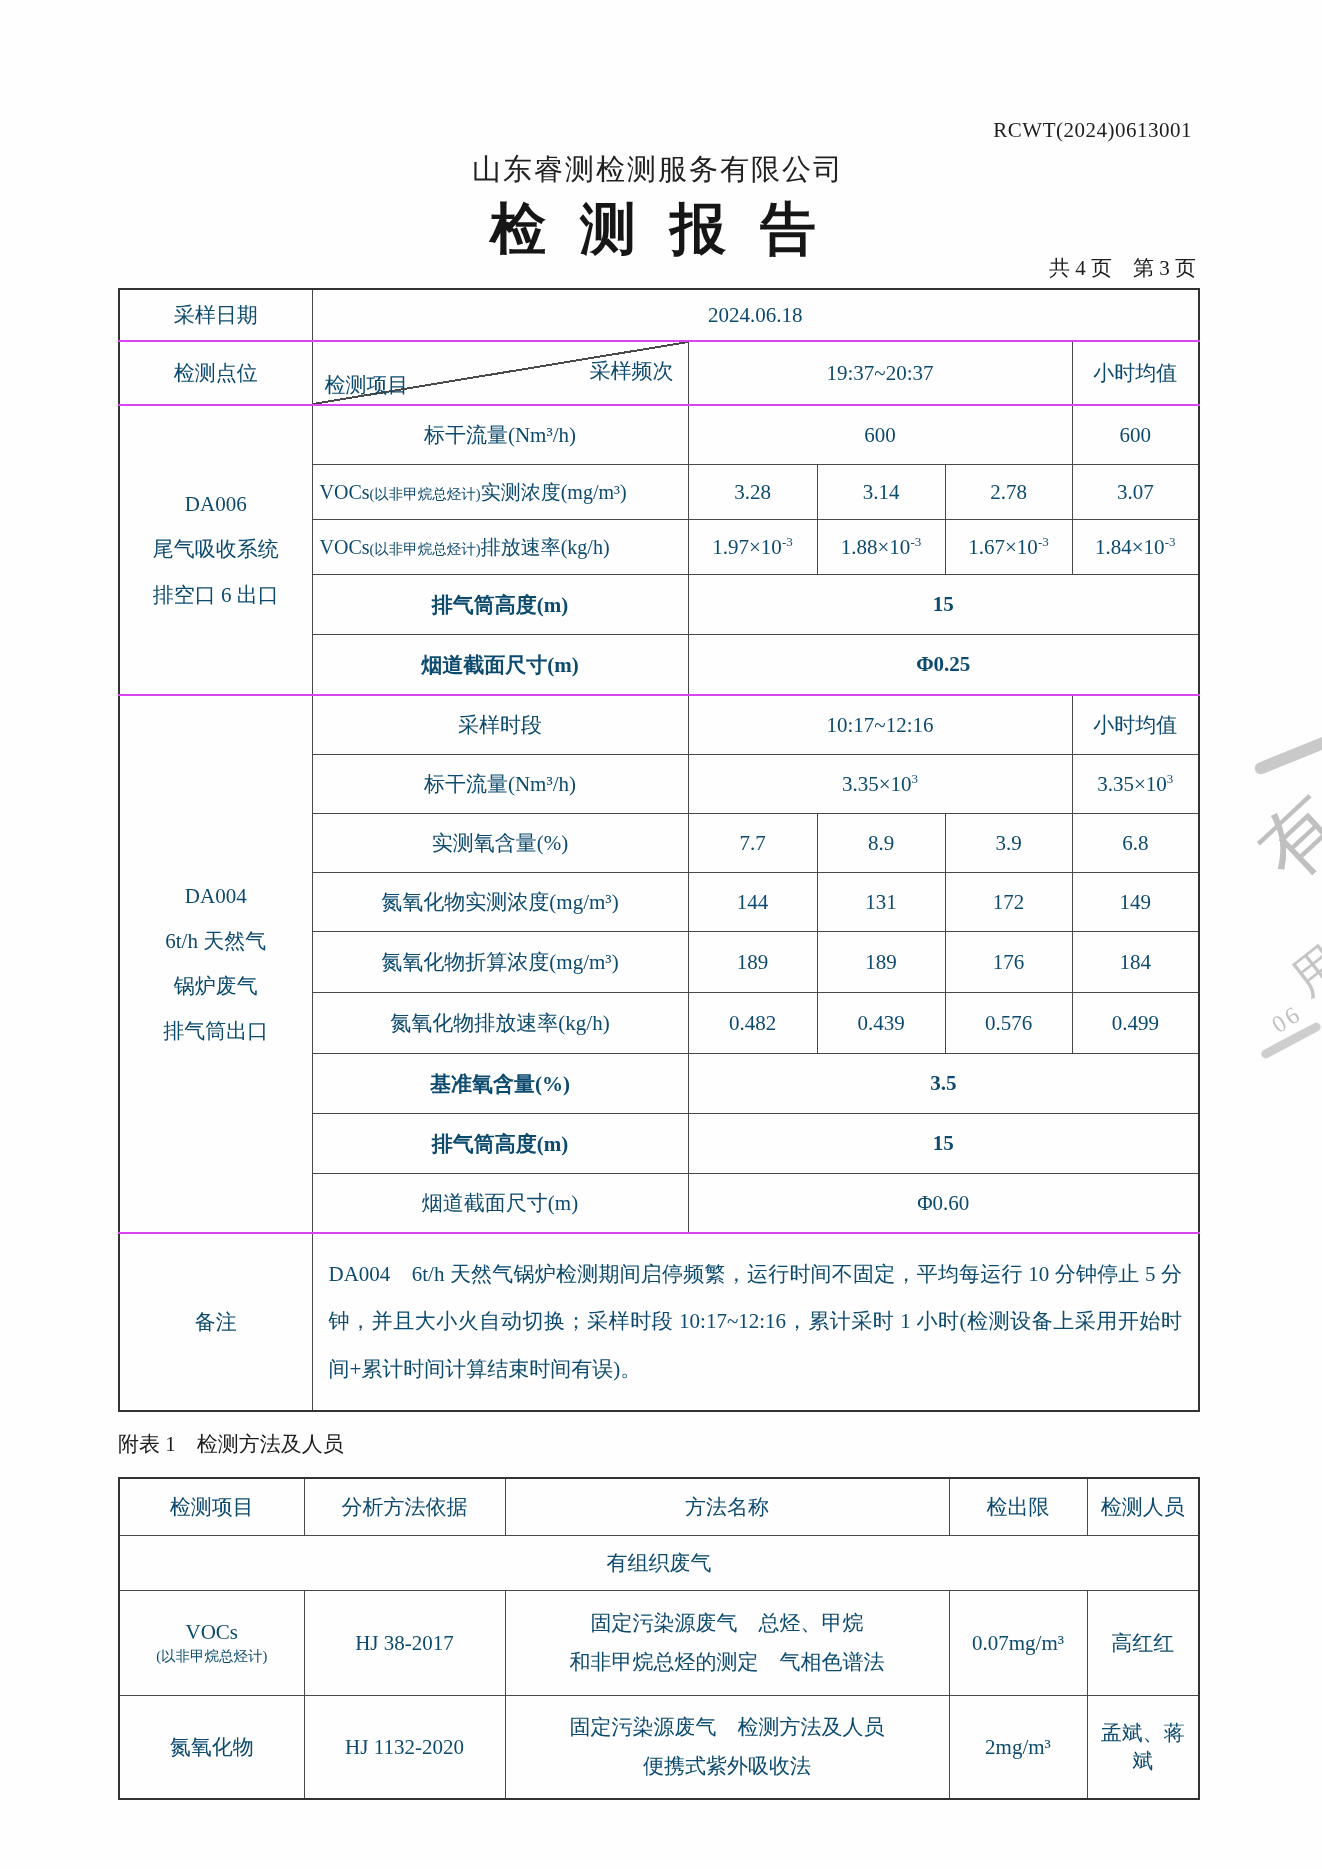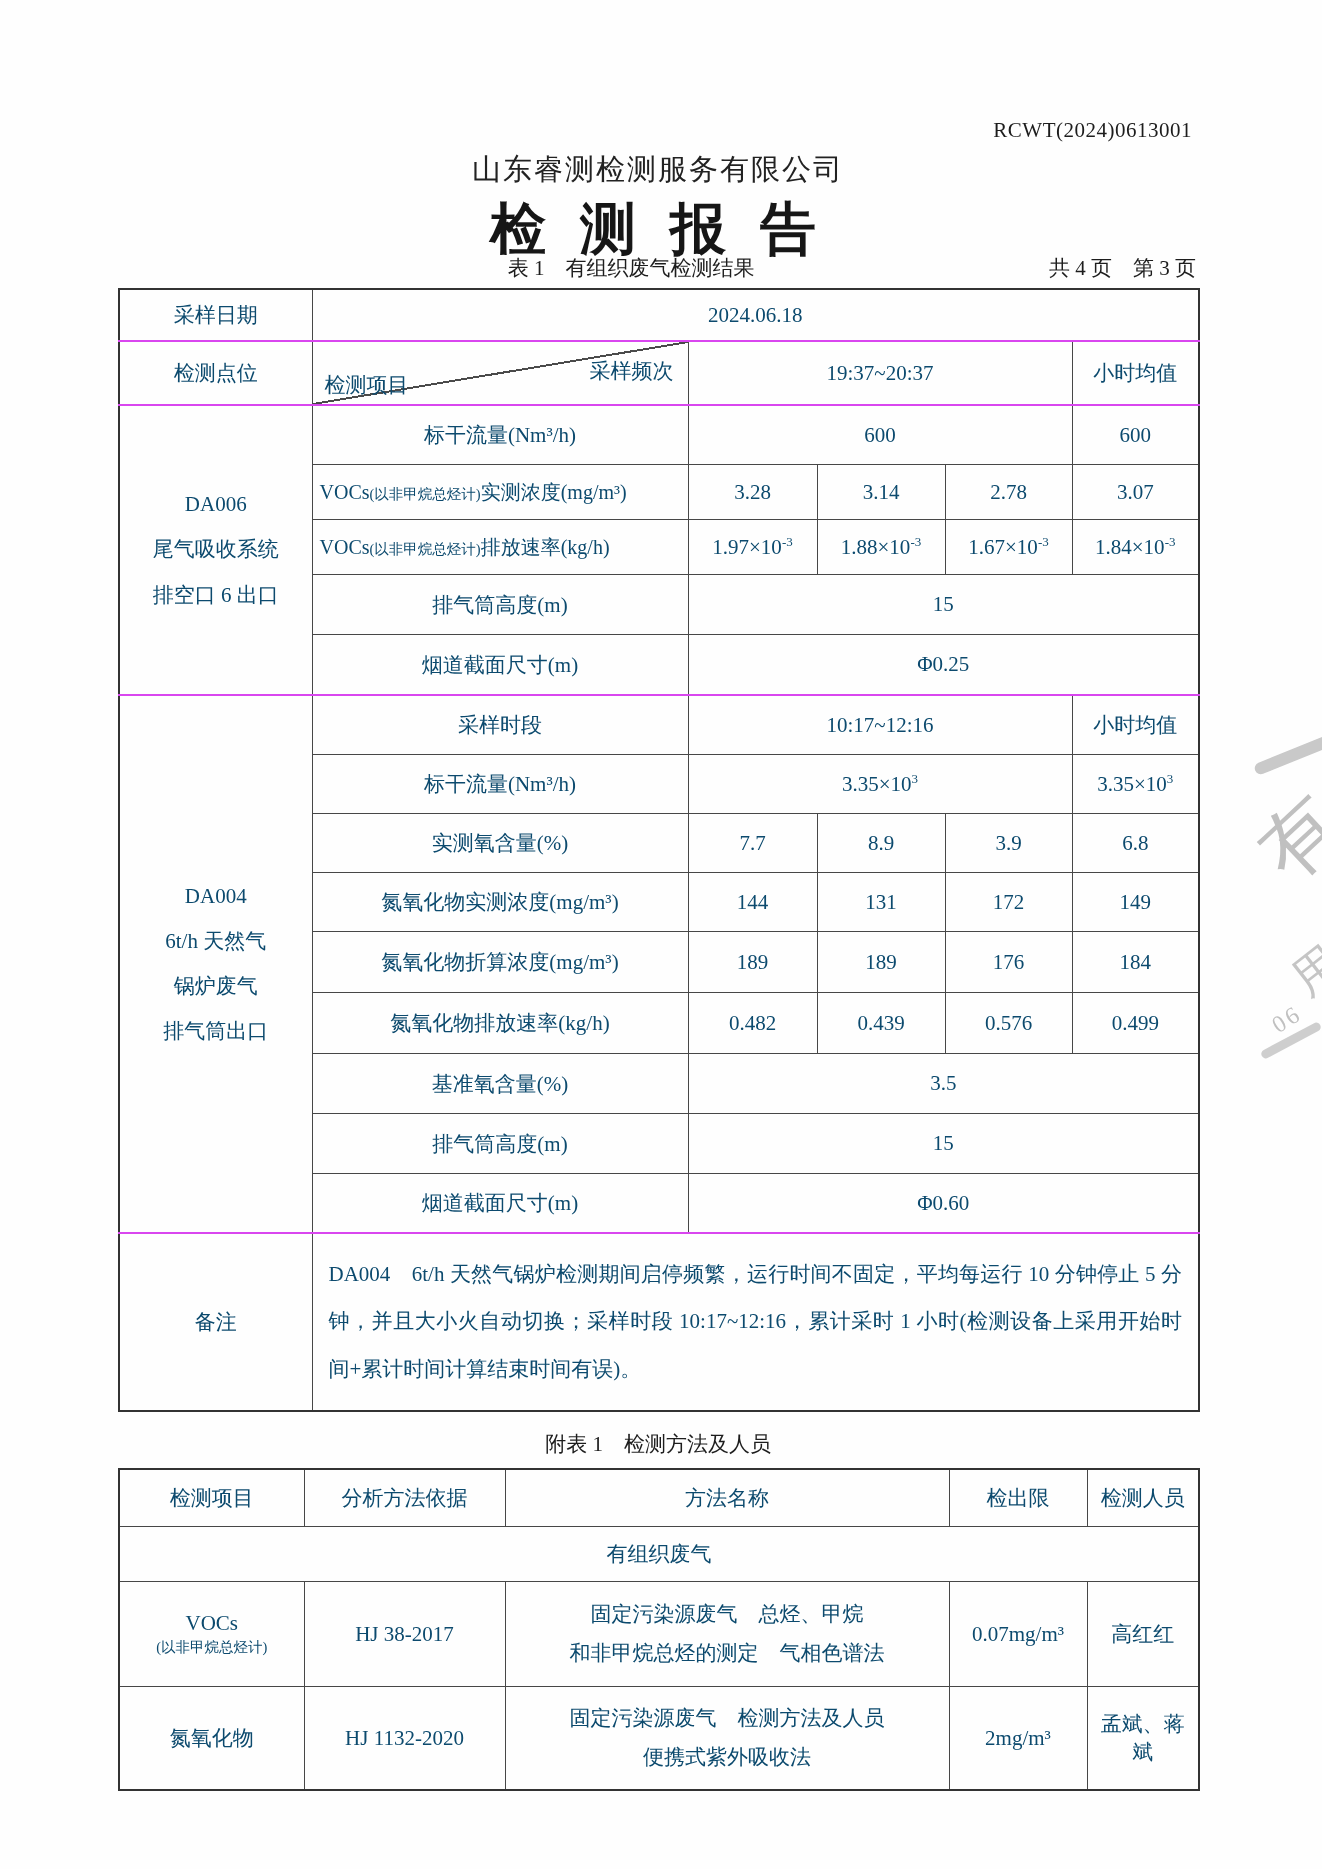--- a/index.html
+++ b/index.html
@@ -37,21 +37,21 @@
 
   table { border-collapse:collapse; width:1080px; table-layout:fixed;
           font-size:21px; color:#0c4a6e; }
   td { border:1px solid #474747; text-align:center; vertical-align:middle;
        padding:2px 4px; overflow:hidden; }
   table.t1, table.t2 { border:2px solid #333; }
   tr.sec > td { border-top:2px solid #d946ef; }
 
   .rh46 > td { height:46px; } .rh58 > td { height:58px; }
   .rh54 > td { height:54px; } .rh50 > td { height:50px; }
-  .rh55 > td { height:55px; } .rh56 > td { height:56px; }
+  .rh55 > td { height:55px;font-weight:bold; } .rh56 > td { height:56px; }
   .rh52 > td { height:52px; } .rh100 > td { height:100px; }
   .rh98 > td { height:98px; } .rh160 > td { height:160px; }
 
   .point-cell { line-height:2.15; }
   .point-cell span { display:block; }
 
   .diag-cell { position:relative; padding:0; }
   .diag-line { position:absolute; inset:0;
     background:linear-gradient(to bottom right,
       transparent calc(50% - 1px), #4a4a4a calc(50% - 1px),
@@ -59,21 +59,21 @@
   .diag-top { position:absolute; top:1px; right:14px;margin-top:14px; }
   .diag-bottom { position:absolute; bottom:5px; left:12px; }
 
   .voc-label { text-align:left; padding-left:7px; font-size:20px; white-space:nowrap; }
   .sm { font-size:14.5px; }
   sup { font-size:0.62em; }
 
   .remark-text { text-align:justify; line-height:2.25; padding:8px 16px;
     font-size:21px; }
 
-  .t2-caption { margin:18px 0 10px 0; text-align:center; font-size:21px; }
+  .t2-caption { margin:18px 0 19px 0; font-size:21px; }
   .item-small { display:block; font-size:14.5px; margin-top:2px; }
   .method-cell div { line-height:1.85; }
 
   .stamp-frag { position:absolute; color:#8e8e8e; pointer-events:none; }
   .stamp-stroke { position:absolute; background:#949494; border-radius:6px;
     pointer-events:none; }
   .sf1 { left:1262px; top:786px; font-size:78px; opacity:.55;
          transform:rotate(-43deg); }
   .sk1 { left:1252px; top:748px; width:88px; height:12px; opacity:.5;
          transform:rotate(-22deg); }
@@ -89,21 +89,20 @@
 
 <div class="page">
 
   <div class="report-no">RCWT(2024)0613001</div>
   <div class="company">山东睿测检测服务有限公司</div>
   <div class="doc-title">检 测 报 告</div>
 
   <div class="content">
 
     <div class="caption-row">
-      <div class="t1-caption">表 1　有组织废气检测结果</div>
       <div class="t1-pagination">共 4 页　第 3 页</div>
     </div>
 
     <table class="t1">
       <colgroup>
         <col style="width:193px">
           <col style="width:376px">
         <col style="width:129px">
           <col style="width:128px">
         <col style="width:127px">

